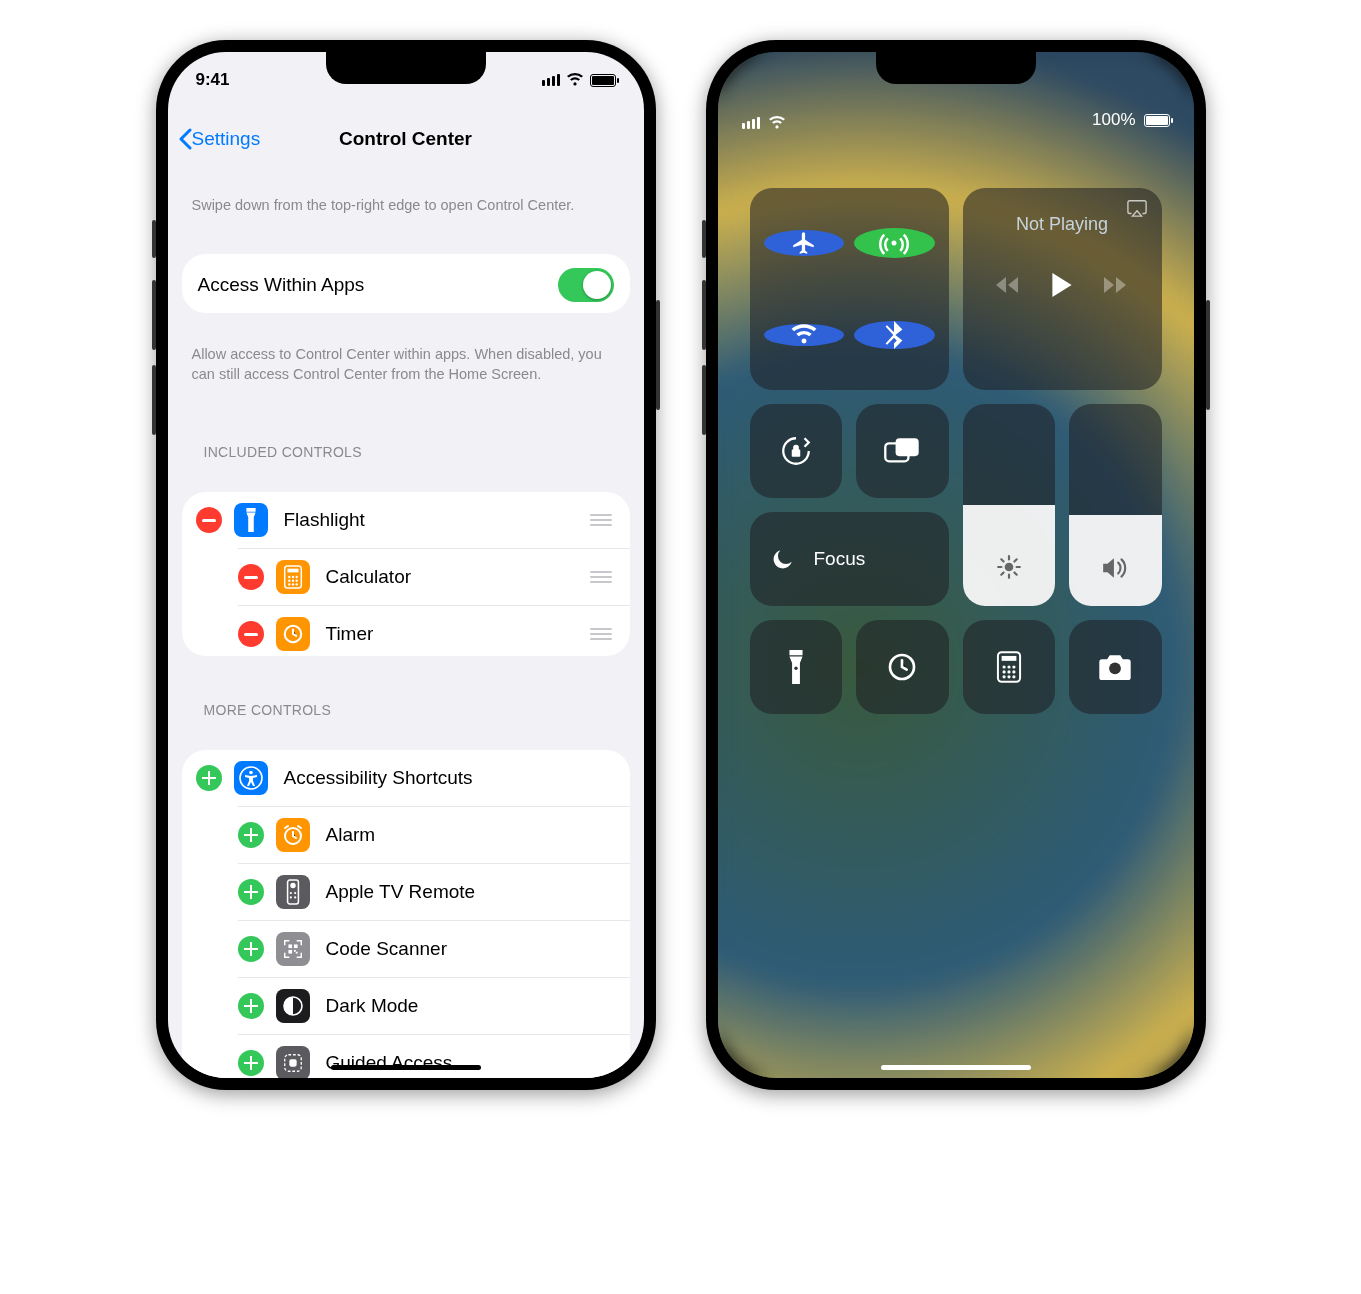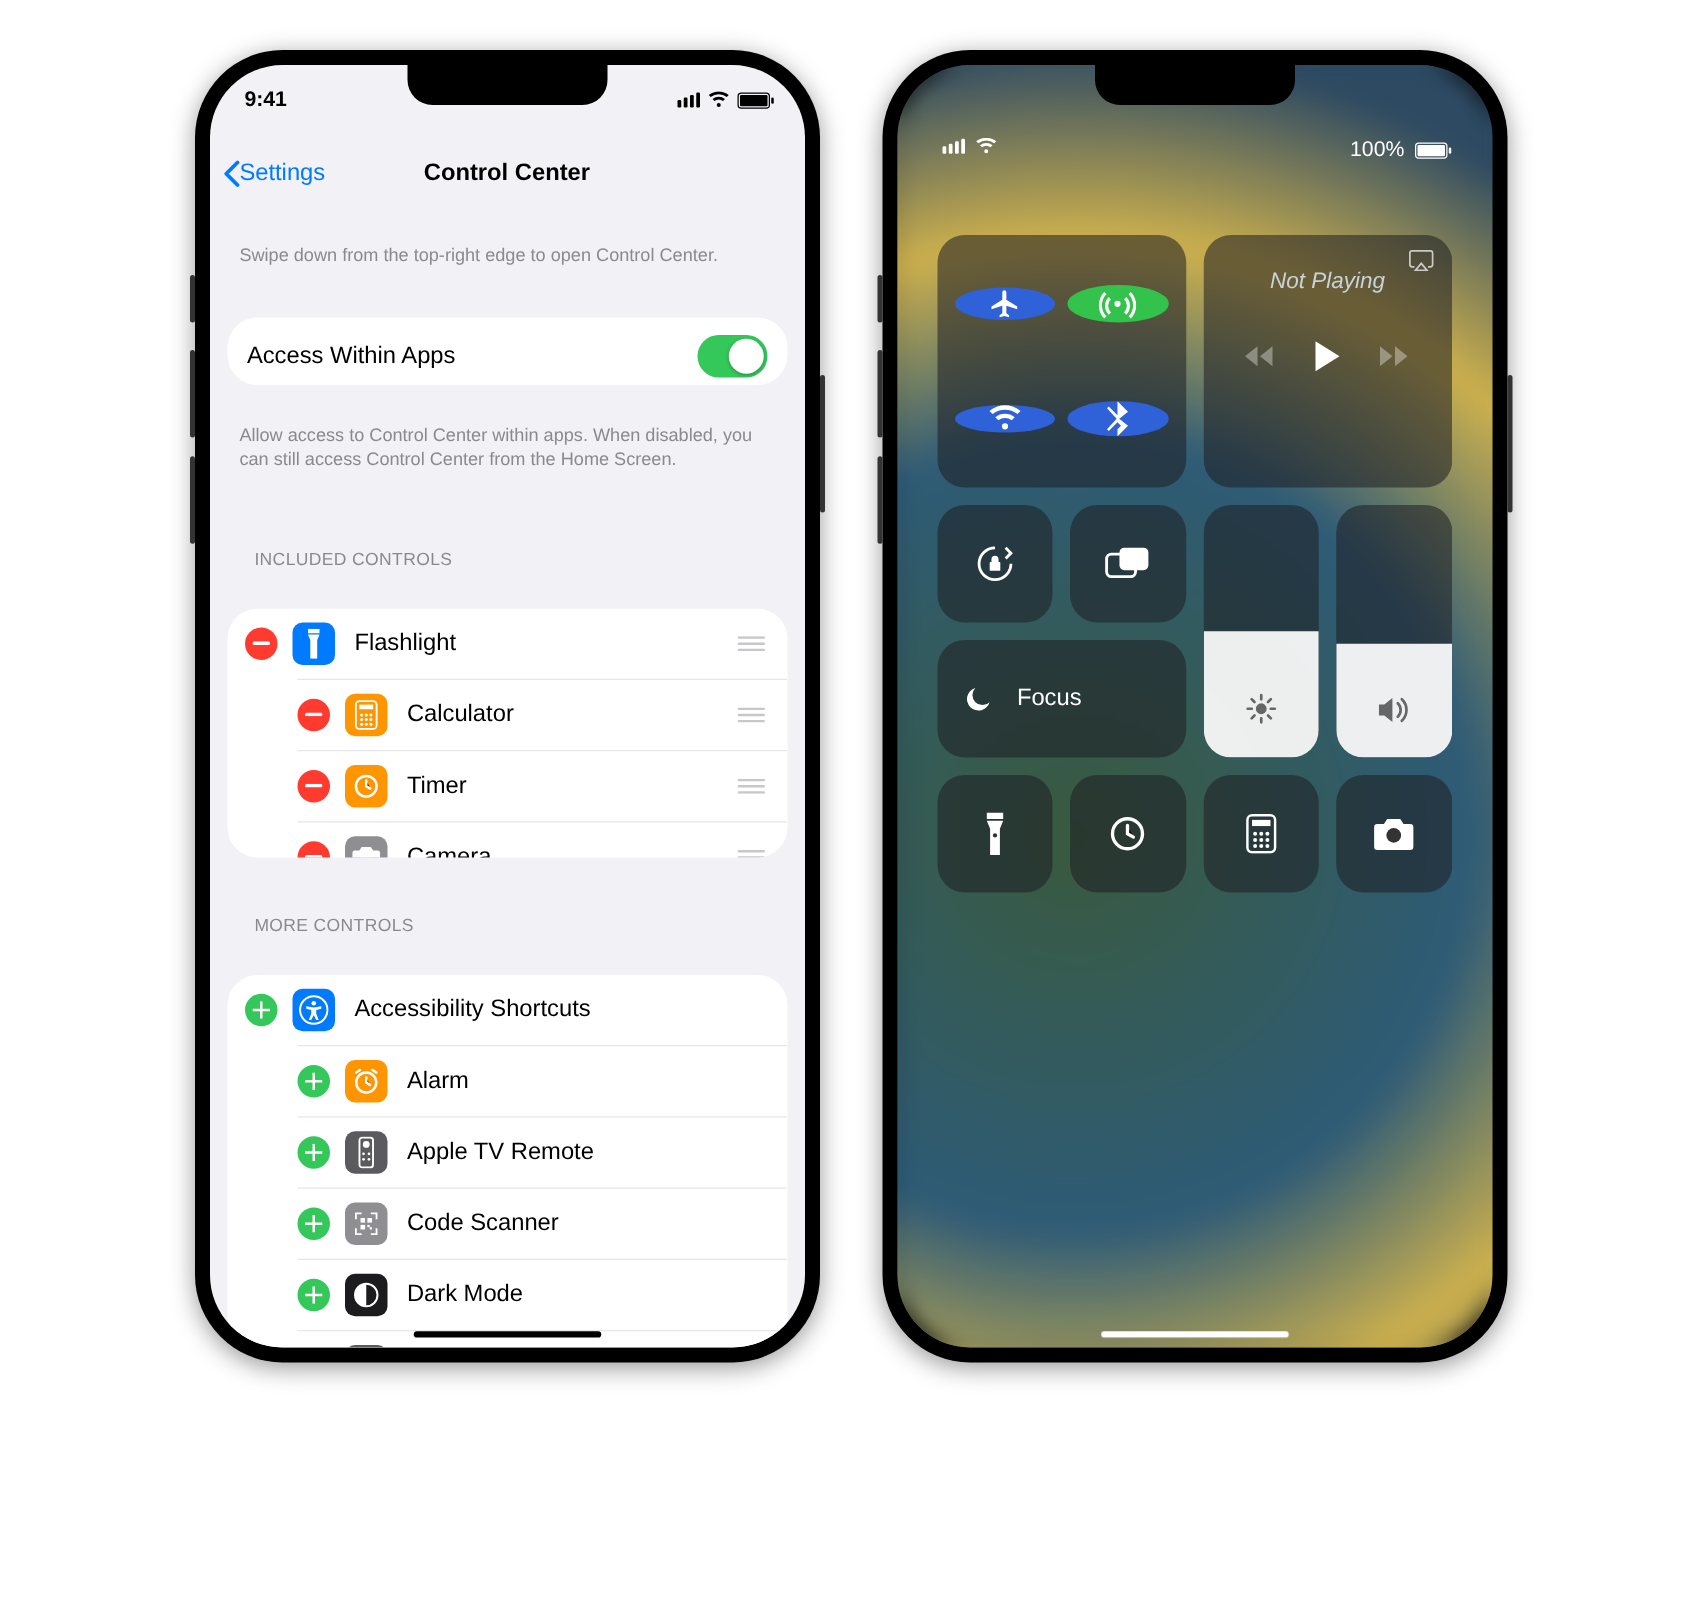--- a/index.html
+++ b/index.html
@@ -35,33 +35,33 @@
   .row .label { font-size: 19px; margin-left: 16px; flex: 1; }
   .row .drag { color: #c7c7cc; font-size: 18px; padding-right: 4px; line-height: .5; letter-spacing: 1px;}
   .toggle { width: 56px; height: 34px; background: #34c759; border-radius: 17px; position: relative; margin-left: auto; }
   .toggle::after { content: ""; position: absolute; right: 3px; top: 3px; width: 28px; height: 28px; background: #fff; border-radius: 50%; box-shadow: 0 1px 3px rgba(0,0,0,.3); }
   .access-label { font-size: 19px; flex: 1; }
   .home-ind { position: absolute; bottom: 8px; left: 50%; transform: translateX(-50%); width: 150px; height: 5px; background: #000; border-radius: 3px; }
 
   
   .cc-screen { background: radial-gradient(circle at 30% 60%, #3a5d3f, #2f5e7b 45%, #d6b850 68%, #2e4c66 90%); position: relative; }
   .cc-blur { position: absolute; inset: 0; backdrop-filter: blur(8px); background: rgba(30,30,30,.05); }
-  .cc-status { position: absolute; top: 58px; left: 0; right: 0; display: flex; justify-content: space-between; padding: 0 36px; color: #fff; font-size: 17px; align-items: flex-start; }
+  .cc-status { position: absolute; top: 58px; left: 0; right: 0; display: flex; justify-content: space-between; padding: 0 24px; color: #fff; font-size: 17px; align-items: flex-end; }
   .cc-status .left { display: flex; gap: 8px; align-items: center; }
   .cc-status .right { display: flex; gap: 8px; align-items: center; }
   .cc-grid { position: absolute; top: 136px; left: 32px; right: 32px; display: grid; grid-template-columns: repeat(4, 1fr); grid-auto-rows: 94px; gap: 14px; }
   .tile { background: rgba(30,30,35,.55); border-radius: 22px; display: flex; align-items: center; justify-content: center; color: #fff; }
   .tile.lg2x2 { grid-column: span 2; grid-row: span 2; }
   .tile.lg2x1 { grid-column: span 2; }
   .tile.tall { grid-row: span 2; }
   .conn-tile { display: grid; grid-template-columns: 1fr 1fr; grid-template-rows: 1fr 1fr; padding: 14px; gap: 10px; }
   .conn-tile .circ { border-radius: 50%; display: flex; align-items: center; justify-content: center; font-size: 26px; }
   .media-tile { flex-direction: column; justify-content: flex-start; padding: 12px 16px 18px; position: relative; }
   .media-tile .airplay { position: absolute; top: 10px; right: 14px; opacity: .7; }
-  .media-tile .np { margin-top: 14px; color: #c7d3dc; font-size: 18px; font-style: italic; }
+  .media-tile .np { margin-top: 14px; color: #c7d3dc; font-size: 18px; }
   .media-tile .controls { display: flex; gap: 32px; margin-top: 38px; font-size: 22px; align-items: center; }
   .media-tile .controls .secondary { opacity: .35; }
   .focus-tile { justify-content: flex-start; padding-left: 20px; gap: 18px; font-size: 19px; }
   .slider { background: rgba(30,30,35,.55); border-radius: 22px; position: relative; overflow: hidden; }
   .slider .fill { position: absolute; left: 0; right: 0; bottom: 0; background: rgba(255,255,255,.92); }
   .slider .ic { position: absolute; left: 0; right: 0; display: flex; justify-content: center; font-size: 22px; }
   .cc-home-ind { position: absolute; bottom: 8px; left: 50%; transform: translateX(-50%); width: 150px; height: 5px; background: #fff; border-radius: 3px; }
 
   .bat { width: 26px; height: 13px; border: 1.5px solid currentColor; border-radius: 3px; position: relative; }
   .bat::after { content:""; position:absolute; right:-4px; top:3px; width:2px; height:5px; background: currentColor; border-radius: 1px; }
@@ -185,41 +185,20 @@
               <rect width="14" height="3" rx="1.5" fill="#fff"></rect>
             </svg>
           </span>
           <span class="app-icon ic-orange">
             <svg width="22" height="22" viewBox="0 0 24 24">
               <circle cx="12" cy="12" r="9" fill="none" stroke="#fff" stroke-width="2.2"></circle>
               <path stroke="#fff" stroke-width="2.2" stroke-linecap="round" d="M12 7v5l3.5 2"></path>
             </svg>
           </span>
           <span class="label">Timer</span>
-          <span class="drag" style="color: rgb(199, 199, 204);">
-            <svg width="22" height="12" viewBox="0 0 22 12">
-              <g stroke="#c7c7cc" stroke-width="2" stroke-linecap="round">
-                <path d="M1 1h20M1 6h20M1 11h20"></path>
-              </g>
-            </svg>
-          </span>
-        </div>
-        <div class="row">
-          <span class="action remove">
-            <svg width="14" height="3" viewBox="0 0 14 3">
-              <rect width="14" height="3" rx="1.5" fill="#fff"></rect>
-            </svg>
-          </span>
-          <span class="app-icon ic-gray">
-            <svg width="24" height="20" viewBox="0 0 26 20">
-              <path fill="#fff" d="M3 4h4l2-3h8l2 3h4a2 2 0 012 2v12a2 2 0 01-2 2H3a2 2 0 01-2-2V6a2 2 0 012-2z"></path>
-              <circle cx="13" cy="11" r="4.5" fill="currentColor" opacity=".35"></circle>
-            </svg>
-          </span>
-          <span class="label">Camera</span>
           <span class="drag" style="color: rgb(199, 199, 204);">
             <svg width="22" height="12" viewBox="0 0 22 12">
               <g stroke="#c7c7cc" stroke-width="2" stroke-linecap="round">
                 <path d="M1 1h20M1 6h20M1 11h20"></path>
               </g>
             </svg>
           </span>
         </div>
       </div>
 

